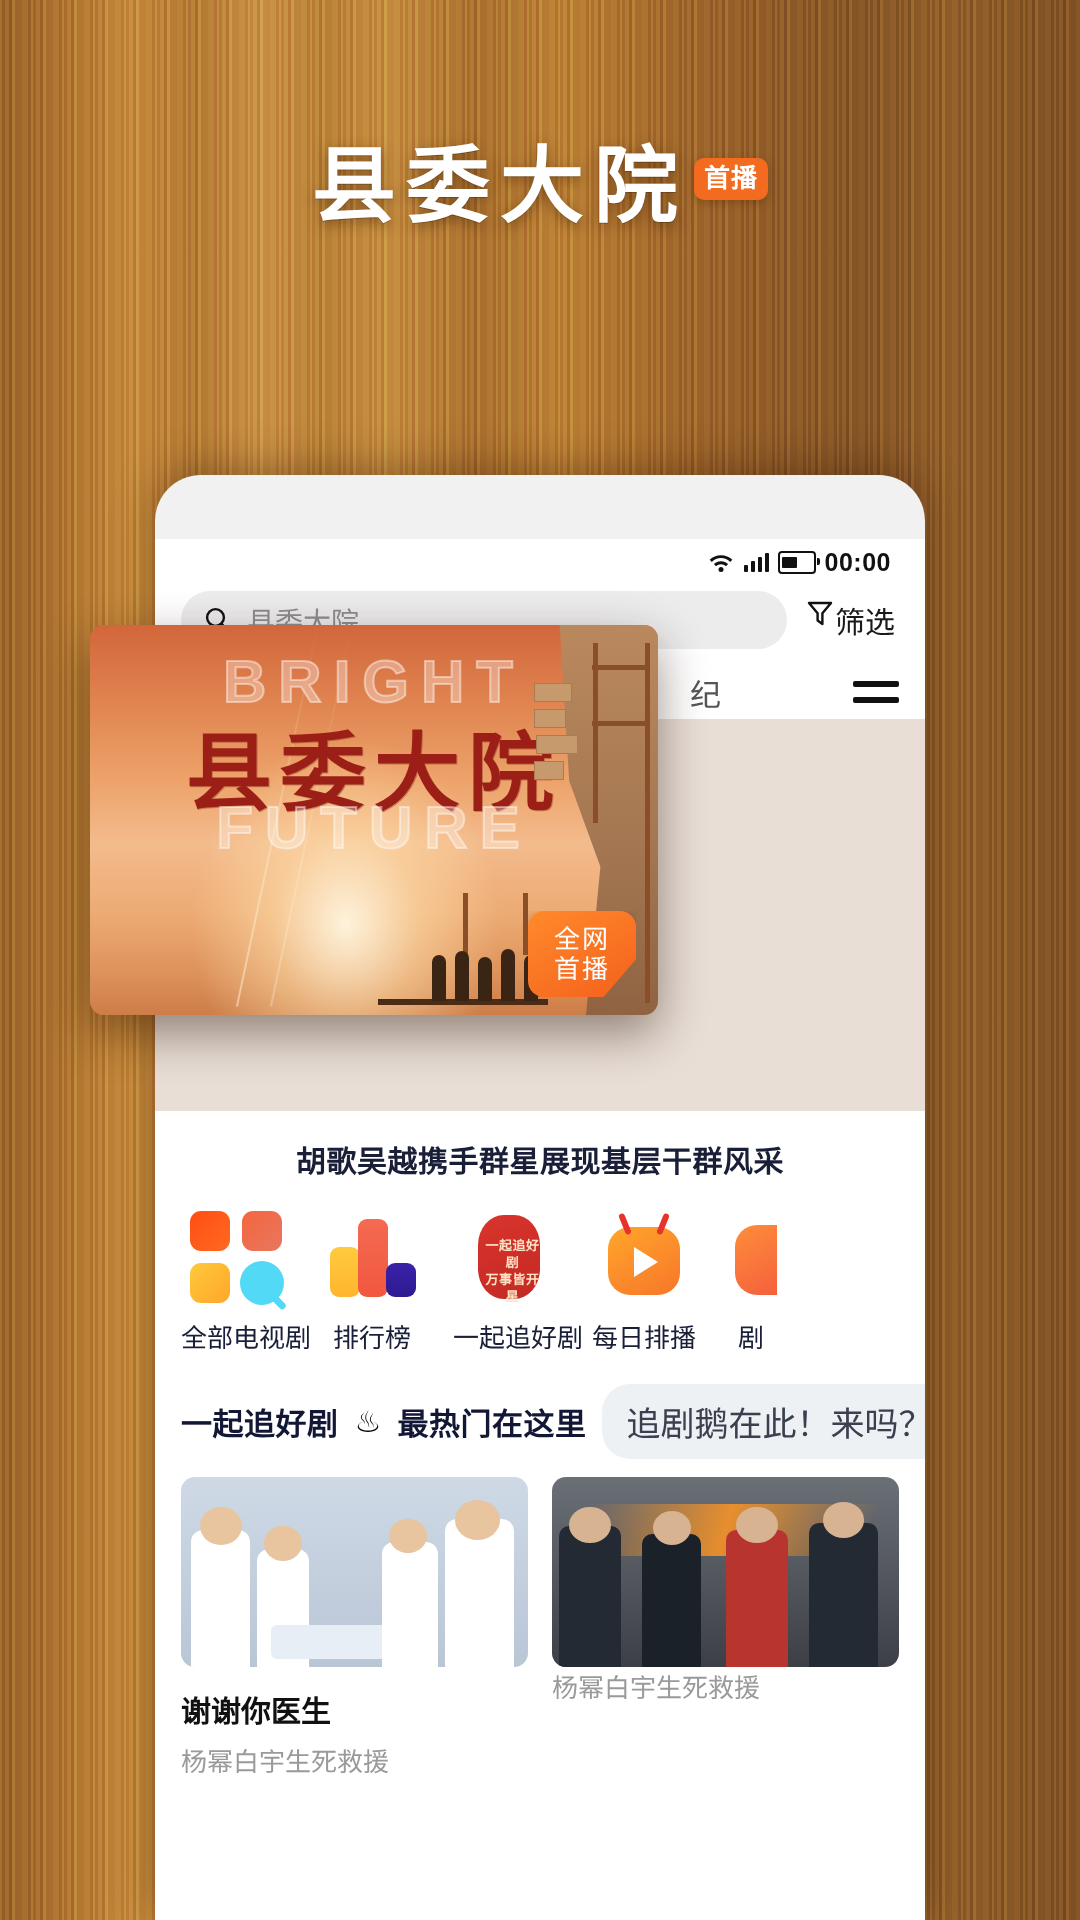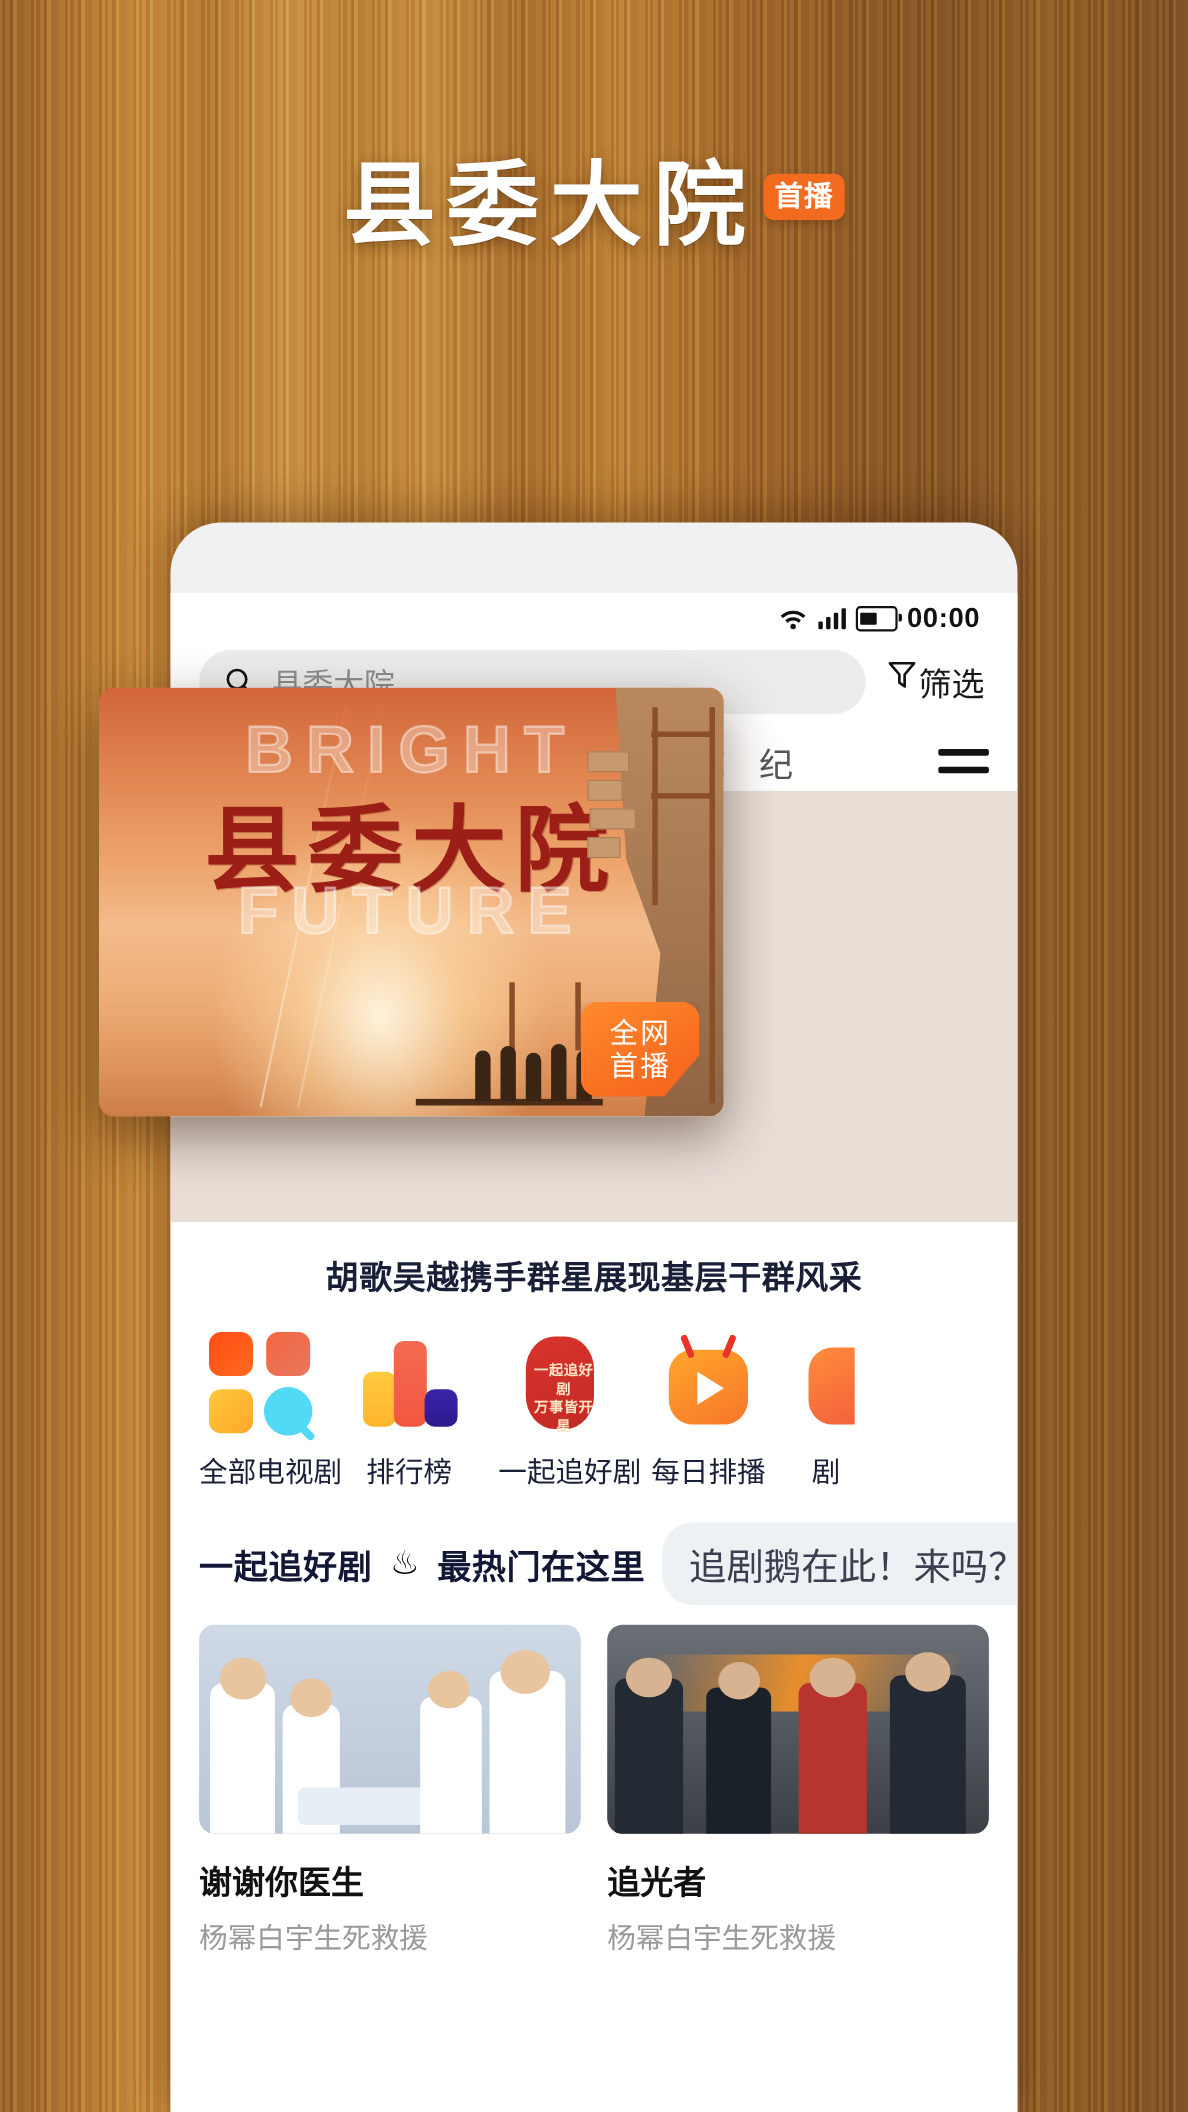--- a/index.html
+++ b/index.html
@@ -391,21 +391,20 @@
           <span class="flash"></span>
           <span class="fig" style="left:2%;width:18%;height:74%"></span>
           <span class="hd" style="left:5%;top:16%;width:12%;height:19%"></span>
           <span class="fig" style="left:26%;width:17%;height:70%;background:#1b2129"></span>
           <span class="hd" style="left:29%;top:18%;width:11%;height:18%"></span>
           <span class="fig" style="left:50%;width:18%;height:72%;background:#b8342f"></span>
           <span class="hd" style="left:53%;top:16%;width:12%;height:19%"></span>
           <span class="fig" style="left:74%;width:20%;height:76%"></span>
           <span class="hd" style="left:78%;top:13%;width:12%;height:19%"></span>
         </div>
-        <div class="name">追光者</div>
         <div class="sub">杨幂白宇生死救援</div>
       </div>
     </div>
 
   </div>
 </div>
 
 <div class="poster">
   <div class="sky2"></div>
   <div class="glow"></div>

